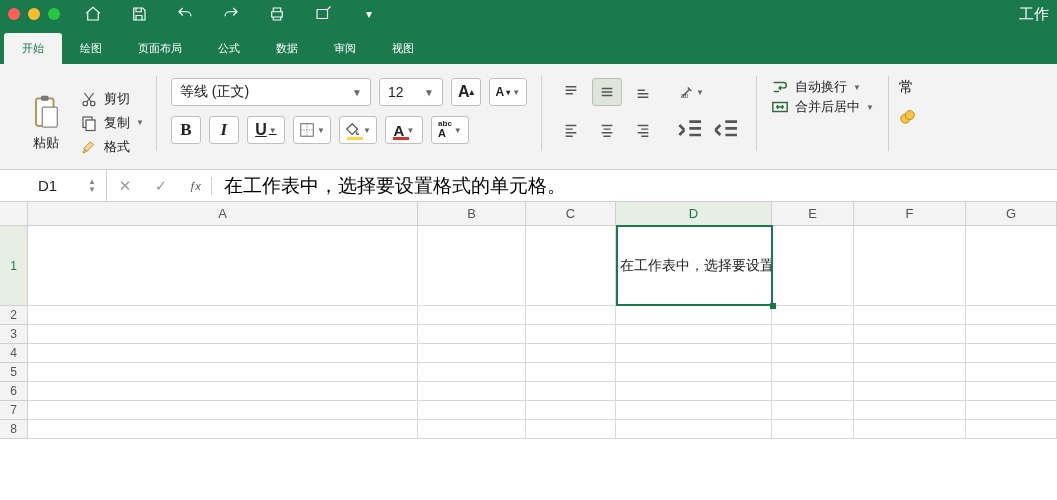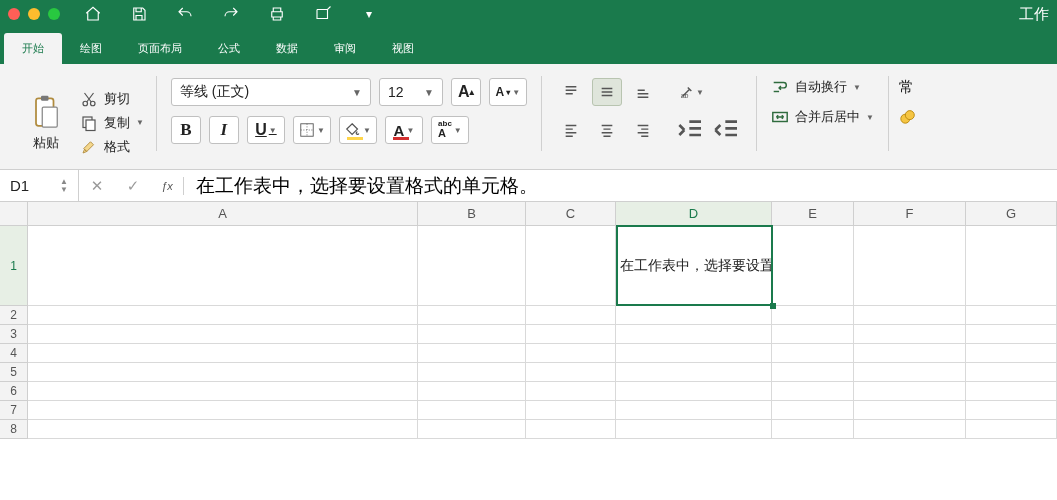--- a/index.html
+++ b/index.html
@@ -45,30 +45,30 @@
   .colorbtn { position:relative; }
 
   
   .aligngroup { display:flex; flex-direction:column; gap:10px; padding:8px 14px 0; }
   .alrow { display:flex; gap:6px; }
   .albtn { width:30px; height:28px; border-radius:3px; display:flex; align-items:center; justify-content:center; }
   .albtn.sel { background:#dfe5db; border:1px solid #b8c4b0; }
   .albtn svg { width:16px; height:16px; stroke:#555; stroke-width:1.6; }
   .indentbtn { width:30px; height:28px; display:flex; align-items:center; justify-content:center; }
 
-  .miscgroup { display:flex; flex-direction:column; gap:12px; padding:8px 14px 0; }
+  .miscgroup { display:flex; flex-direction:column; gap:2px; padding:8px 14px 0; }
   .miscrow { display:flex; align-items:center; gap:6px; font-size:13px; }
 
   .numgrp { display:flex; flex-direction:column; gap:10px; padding:8px 10px 0; }
 
   .sico { width:18px; height:18px; }
 
   
   .formulabar { height:32px; background:#fff; border-bottom:1px solid #cfcfcf; display:flex; align-items:center; }
-  .namebox { width:79px; height:100%; border-right:1px solid #cfcfcf; display:flex; align-items:center; padding:0 10px; font-size:15px; }
+  .namebox { width:79px; height:100%; border-right:1px solid #cfcfcf; display:flex; align-items:center; padding:0 10px; font-size:15px;margin-left:28px; }
   .namebox .spin { margin-left:auto; display:flex; flex-direction:column; font-size:8px; color:#888; line-height:8px; }
   .fxbtn { width:36px; display:flex; justify-content:center; align-items:center; color:#9a9a9a; font-size:15px; }
   .fx { width:32px; text-align:center; font-style:italic; font-size:11px; color:#555; }
   .fvdiv { width:1px; height:18px; background:#cfcfcf; }
   .formulainput { flex:1; padding:0 12px; font-size:19px; border:none; outline:none; height:100%; }
 
   
   .gridwrap { position:relative; }
   .colheaders { display:flex; height:24px; background:#f3f3f3; border-bottom:1px solid #cfcfcf; }
   .corner { width:28px; border-right:1px solid #cfcfcf; background:#f3f3f3; }

